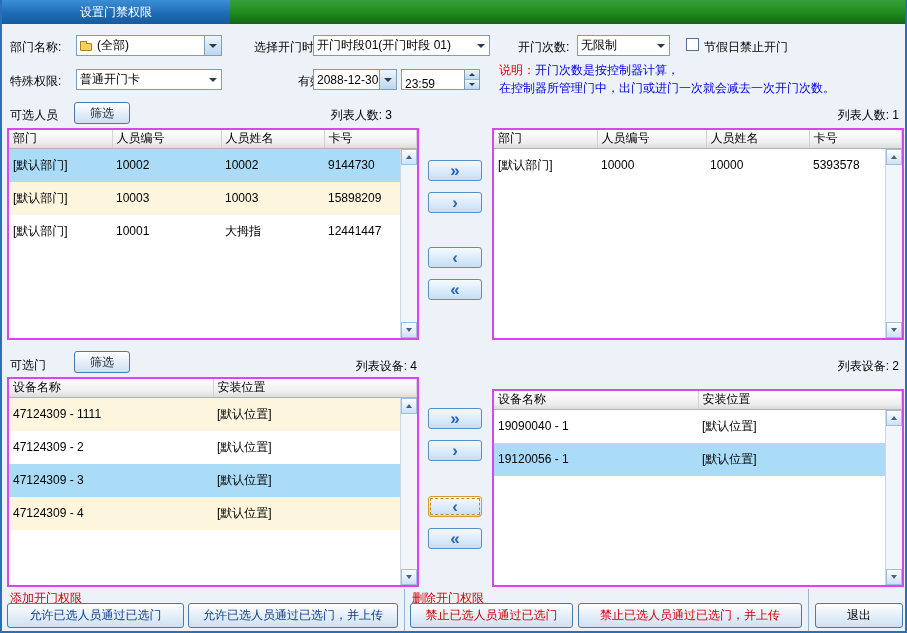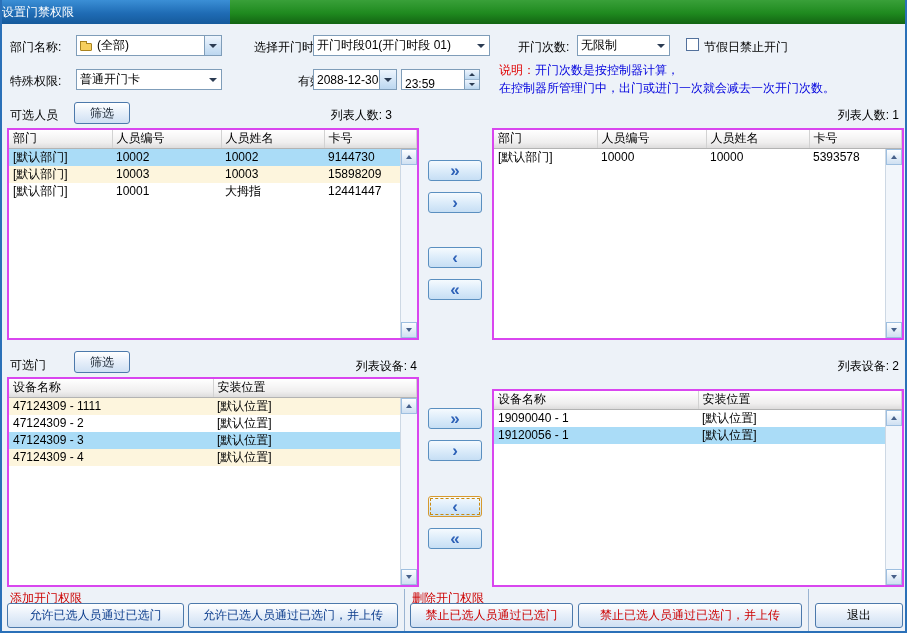--- a/index.html
+++ b/index.html
@@ -5,21 +5,21 @@
   * { margin:0; padding:0; box-sizing:border-box; }
   html,body { background:#fff; }
   body { font-family:"Liberation Sans","DejaVu Sans",sans-serif; font-size:12px; color:#000; }
 
   .window { position:relative; width:907px; height:633px; background:#edf2f8;
             border-left:2px solid #2a70b8; border-right:2px solid #2a70b8; border-bottom:2px solid #2a70b8; overflow:hidden; }
 
   
   .titlebar { position:absolute; top:0; left:0; right:0; height:24px; display:flex; }
   .title-tab { width:228px; background:linear-gradient(180deg,#3b8fd6 0%,#1f6cb5 55%,#155a9c 100%);
-               display:flex; align-items:center; color:#fff; }
+               display:flex; align-items:center; justify-content:center; color:#fff; }
   .titlebar-green { flex:1; background:linear-gradient(180deg,#39a039 0%,#1f8a1f 55%,#136413 100%); }
 
   .lbl { position:absolute; white-space:nowrap; }
   .count-lbl { position:absolute; white-space:nowrap; text-align:right; }
 
   
   .combo { position:absolute; height:21px; background:#fff; border:1px solid #7f9db9; display:flex; align-items:center; }
   .combo .txt { flex:1; padding:0 3px; white-space:nowrap; overflow:hidden; }
   .combo .arrow-btn { width:17px; align-self:stretch; background:linear-gradient(180deg,#eef5fd,#bcd7f0);
                       border-left:1px solid #7f9db9; display:flex; align-items:center; justify-content:center; }
@@ -62,21 +62,21 @@
           display:flex; align-items:center; justify-content:center; }
   .xfer.focused { border-color:#d79a2e; outline:1px dashed #c88a10; outline-offset:-3px; }
 
   
   .listbox { position:absolute; background:#fff; border:2px solid #d946ef; overflow:hidden; }
   .listbox table { width:100%; border-collapse:collapse; table-layout:fixed; }
   .listbox th { height:18px; font-weight:normal; text-align:left; padding:0 4px;
                 background:linear-gradient(180deg,#ffffff 0%,#efeeee 70%,#dddcdc 100%);
                 border-right:1px solid #d2d2d2; border-bottom:1px solid #b3b3b3;
                 white-space:nowrap; overflow:hidden; }
-  .listbox td { height:17px; padding:0 4px; white-space:nowrap; overflow:hidden; }
+  .listbox td { height:17px; padding:8px 4px; white-space:nowrap; overflow:hidden; }
   tr.row-normal   { background:#ffffff; }
   tr.row-alt      { background:#fdf5dd; }
   tr.row-selected { background:#aadcf7; }
 
   .p-table th:nth-child(1){ width:103px; } .p-table th:nth-child(2){ width:109px; }
   .p-table th:nth-child(3){ width:103px; } .p-table th:nth-child(4){ width:auto; }
   .d-table th:nth-child(1){ width:204px; } .d-table th:nth-child(2){ width:auto; }
 
   
   .vscroll { position:absolute; top:19px; right:0; bottom:0; width:17px; background:#f2f6fb; border-left:1px solid #cdd8e4;

